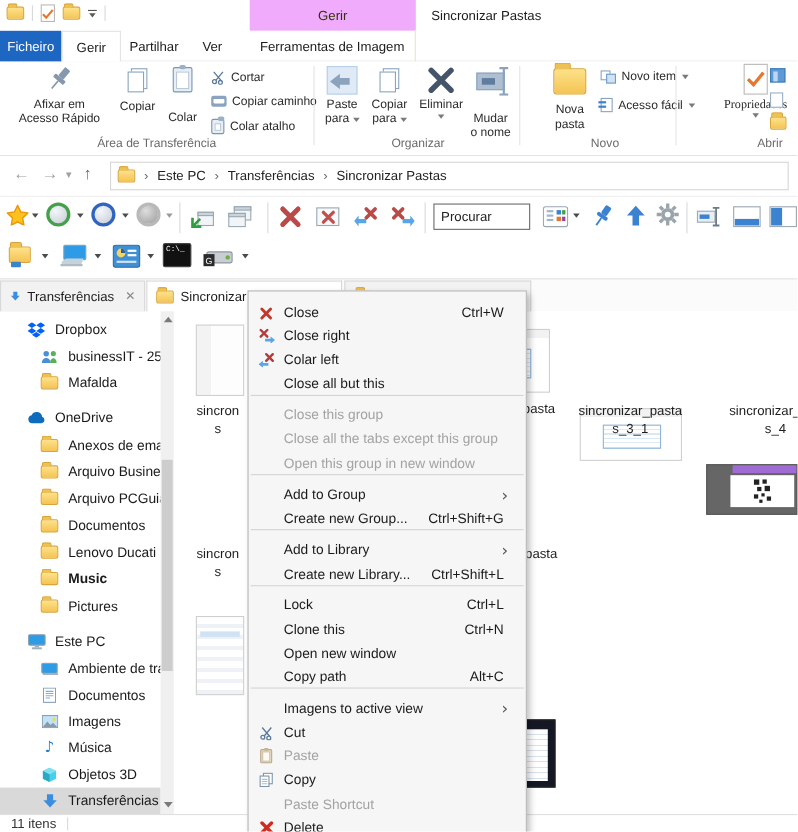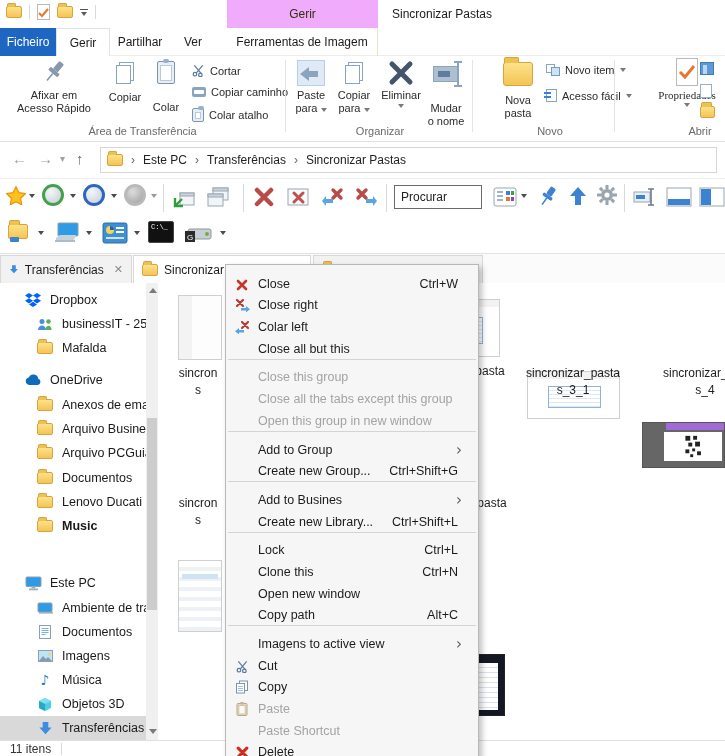--- a/index.html
+++ b/index.html
@@ -569,20 +569,26 @@
         <span class="fold"></span>
       </span>
     <span>Lenovo Ducati P</span>
   </div>
   <div class="side-item child" style="top:231px;font-weight:bold;">
     <span class="si-icon">
         <span class="fold"></span>
       </span>
     <span>Music</span>
   </div>
+  <div class="side-item child" style="top:256px;">
+    <span class="si-icon">
+        <span class="fold"></span>
+      </span>
+    <span>Pictures</span>
+  </div>
 
   <div class="side-item" style="top:288px;">
     <span class="si-icon">
         <svg width="17" height="15" viewBox="0 0 17 15">
           <rect x="1" y="1" width="15" height="9.5" rx="1" fill="#2e9be6" stroke="#8aa0b0"></rect>
           <rect x="6.5" y="10.5" width="4" height="2" fill="#9fb0bd"></rect>
           <rect x="4" y="12.5" width="9" height="1.8" fill="#9fb0bd"></rect>
         </svg>
       </span>
     <span>Este PC</span>
@@ -754,21 +760,21 @@
   <div class="menu-item">
     <span class="mi-icon"></span>
     <span class="mi-label">Create new Group...</span>
     <span class="mi-short">Ctrl+Shift+G</span>
   </div>
 
   <div class="menu-sep"></div>
 
   <div class="menu-item">
     <span class="mi-icon"></span>
-    <span class="mi-label">Add to Busines</span>
+    <span class="mi-label">Add to Library</span>
     <span class="mi-sub">›</span>
   </div>
   <div class="menu-item">
     <span class="mi-icon"></span>
     <span class="mi-label">Create new Library...</span>
     <span class="mi-short">Ctrl+Shift+L</span>
   </div>
 
   <div class="menu-sep"></div>
 
@@ -804,40 +810,40 @@
         <svg width="13" height="13" viewBox="0 0 14 14">
           <g stroke="#5b7a9d" fill="none" stroke-width="1.3">
             <circle cx="3.2" cy="11" r="1.9"></circle>
             <circle cx="9" cy="11.8" r="1.9"></circle>
             <path d="M4.5 9.8L11.5 1.5M2.5 1.5l7.5 8.8"></path>
           </g>
         </svg>
       </span>
     <span class="mi-label">Cut</span>
   </div>
-  <div class="menu-item">
-    <span class="mi-icon">
-        <svg width="14" height="14" viewBox="0 0 14 14">
-          <rect x="4.5" y="1" width="8" height="9.5" fill="#fff" stroke="#7d95ad"></rect>
-          <rect x="1.5" y="3.5" width="8" height="9.5" fill="#fff" stroke="#7d95ad"></rect>
-          <path d="M3 6.5h5M3 8.5h5M3 10.5h5" stroke="#9ec1e0"></path>
-        </svg>
-      </span>
-    <span class="mi-label">Copy</span>
-  </div>
   <div class="menu-item disabled">
     <span class="mi-icon">
         <svg width="12" height="14" viewBox="0 0 12 14">
           <rect x="1" y="1.5" width="10" height="12" rx="1" fill="#e8dcc8" stroke="#b8a888"></rect>
           <rect x="2.8" y="3.5" width="6.4" height="8.5" fill="#fbf9f4" stroke="#cfc3ab"></rect>
           <rect x="4" y="0" width="4" height="2.6" rx="1" fill="#c4b493"></rect>
         </svg>
       </span>
     <span class="mi-label">Paste</span>
   </div>
+  <div class="menu-item">
+    <span class="mi-icon">
+        <svg width="14" height="14" viewBox="0 0 14 14">
+          <rect x="4.5" y="1" width="8" height="9.5" fill="#fff" stroke="#7d95ad"></rect>
+          <rect x="1.5" y="3.5" width="8" height="9.5" fill="#fff" stroke="#7d95ad"></rect>
+          <path d="M3 6.5h5M3 8.5h5M3 10.5h5" stroke="#9ec1e0"></path>
+        </svg>
+      </span>
+    <span class="mi-label">Copy</span>
+  </div>
   <div class="menu-item disabled">
     <span class="mi-icon"></span>
     <span class="mi-label">Paste Shortcut</span>
   </div>
   <div class="menu-item">
     <span class="mi-icon">
         <svg width="13" height="13" viewBox="0 0 12 12">
           <path d="M2 2l8 8M10 2l-8 8" stroke="#d02b20" stroke-width="2.8" stroke-linecap="round"></path>
         </svg>
       </span>

